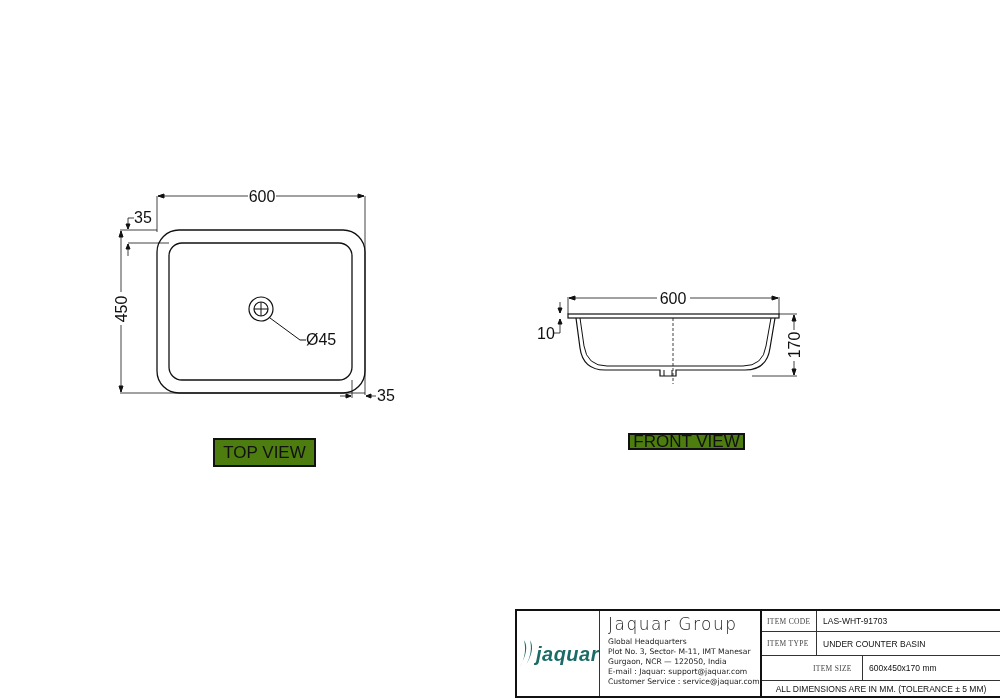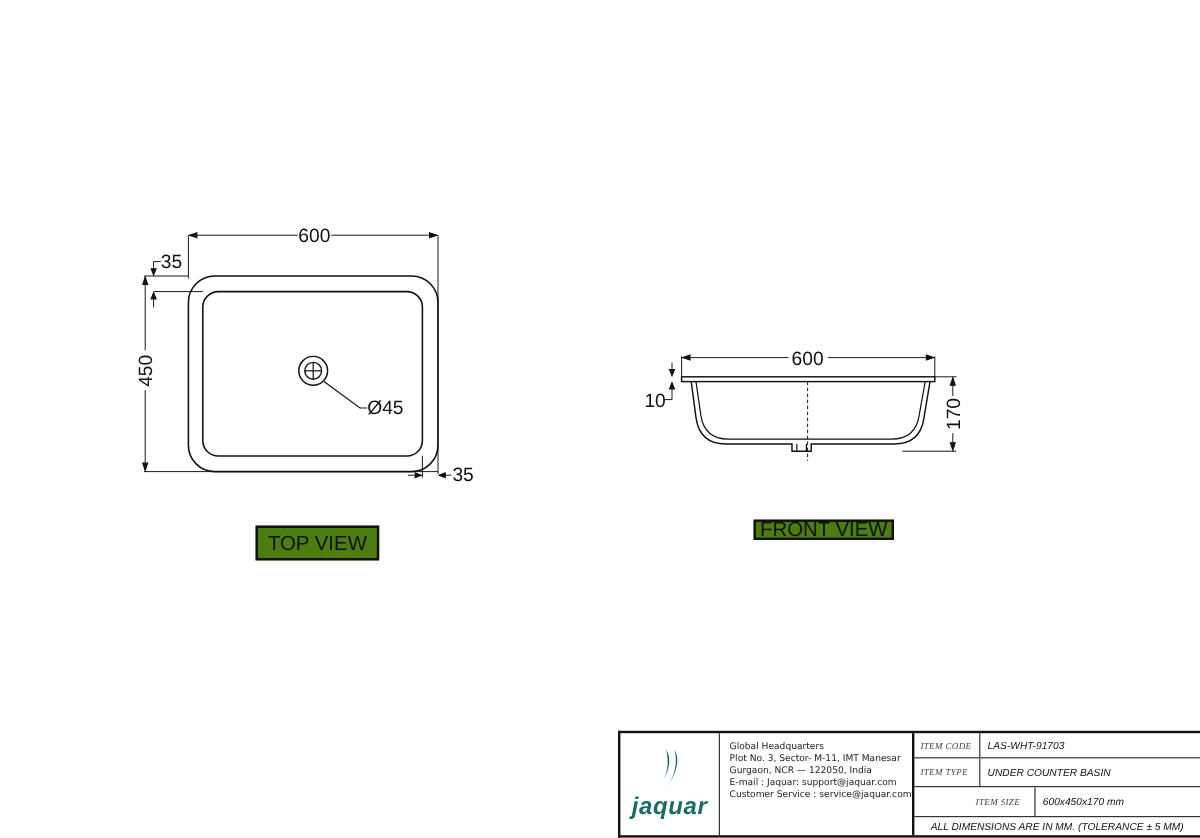--- a/index.html
+++ b/index.html
@@ -8,28 +8,28 @@
   .view-label {
     position: absolute; border: 2px solid #111; background: #4d7c0f;
     font-family: "Liberation Sans", sans-serif; font-size: 17px; color: #111;
     display: flex; align-items: center; justify-content: center; box-sizing: border-box;
   }
   .title-block {
     position: absolute; left: 515px; top: 609px; width: 485px; height: 89px;
     border: 2px solid #111; border-right: none; box-sizing: border-box; background: #fff;
     display: flex;
   }
-  .tb-logo { width: 82px; border-right: 1px solid #333; display: flex; flex-direction: column; align-items: center; justify-content: center; }
+  .tb-logo { width: 82px; border-right: 1px solid #333; display: flex; flex-direction: row; align-items: center; justify-content: center; }
   .tb-logo-word { font-family: "Liberation Sans", sans-serif; font-style: italic; font-weight: bold; font-size: 20px; color: #1b6b66; letter-spacing: 0.5px; margin-top: 2px; }
   .tb-company { width: 162px; border-right: 2px solid #111; padding: 3px 0 0 8px; box-sizing: border-box; }
   .tb-company-name { font-family: "DejaVu Sans", sans-serif; font-size: 17px; color: #222; letter-spacing: 1.5px; font-weight: 300; line-height: 20px; }
   .tb-company-line { font-family: "DejaVu Sans", sans-serif; font-size: 7.6px; color: #222; line-height: 10px; white-space: nowrap; }
   .tb-company-line.first { margin-top: 3px; }
   .tb-grid { flex: 1; display: flex; flex-direction: column; }
-  .tb-row { display: flex; border-bottom: 1px solid #333; height: 21px; box-sizing: border-box; font-style: italic; }
+  .tb-row { display: flex; border-bottom: 1px solid #333; height: 21px; box-sizing: border-box; }
   .tb-row:last-child { border-bottom: none; flex: 1; }
   .tb-key { width: 55px; border-right: 1px solid #333; font-family: "Liberation Serif", serif; font-size: 7.5px; color: #444; display: flex; align-items: center; padding-left: 5px; box-sizing: border-box; letter-spacing: 0.3px; }
   .tb-val { flex: 1; font-family: "Liberation Sans", sans-serif; font-size: 8.5px; color: #111; display: flex; align-items: center; padding-left: 6px; text-align: center; }
   .tb-note { flex: 1; font-family: "Liberation Sans", sans-serif; font-size: 8.5px; color: #111; display: flex; align-items: center; justify-content: center; }
   .dim-text { font-family: "Liberation Sans", sans-serif; fill: #111; }
 </style>
 </head>
 <body>
 
 <svg class="drawing" viewBox="0 0 1000 698" xmlns="http://www.w3.org/2000/svg">
@@ -126,20 +126,21 @@
 
 <div class="title-block">
   <div class="tb-logo">
     <svg width="22" height="36" viewBox="0 0 22 36">
       <path d="M8,2 C13,8 11,20 3,33 C9,24 11,12 8,2 Z" fill="#1b6b66"></path>
       <path d="M15,2 C20,9 17,21 9,33 C15,24 18,12 15,2 Z" fill="#1b6b66"></path>
     </svg>
     <div class="tb-logo-word">jaquar</div>
   </div>
   <div class="tb-company">
+    <div class="tb-company-name">Jaquar Group</div>
     <div class="tb-company-line first">Global Headquarters</div>
     <div class="tb-company-line">Plot No. 3, Sector- M-11, IMT Manesar</div>
     <div class="tb-company-line">Gurgaon, NCR — 122050, India</div>
     <div class="tb-company-line">E-mail : Jaquar: support@jaquar.com</div>
     <div class="tb-company-line">Customer Service : service@jaquar.com</div>
   </div>
   <div class="tb-grid">
     <div class="tb-row">
       <div class="tb-key">ITEM CODE</div>
       <div class="tb-val">LAS-WHT-91703</div>

